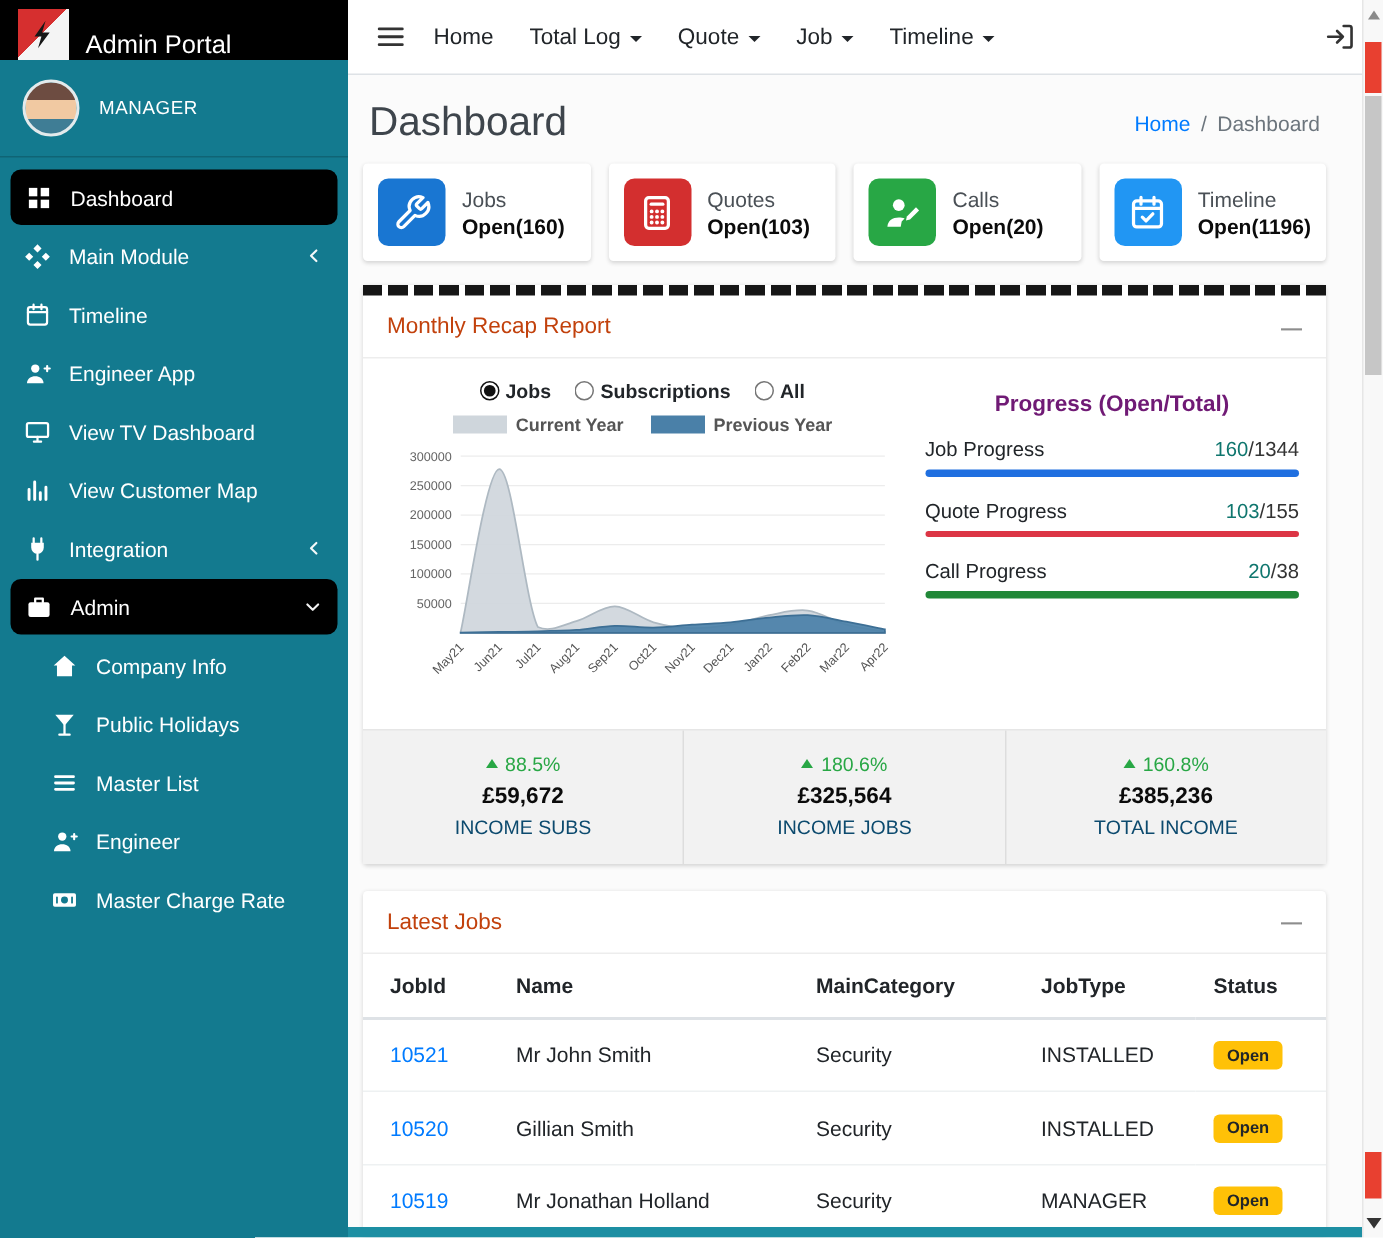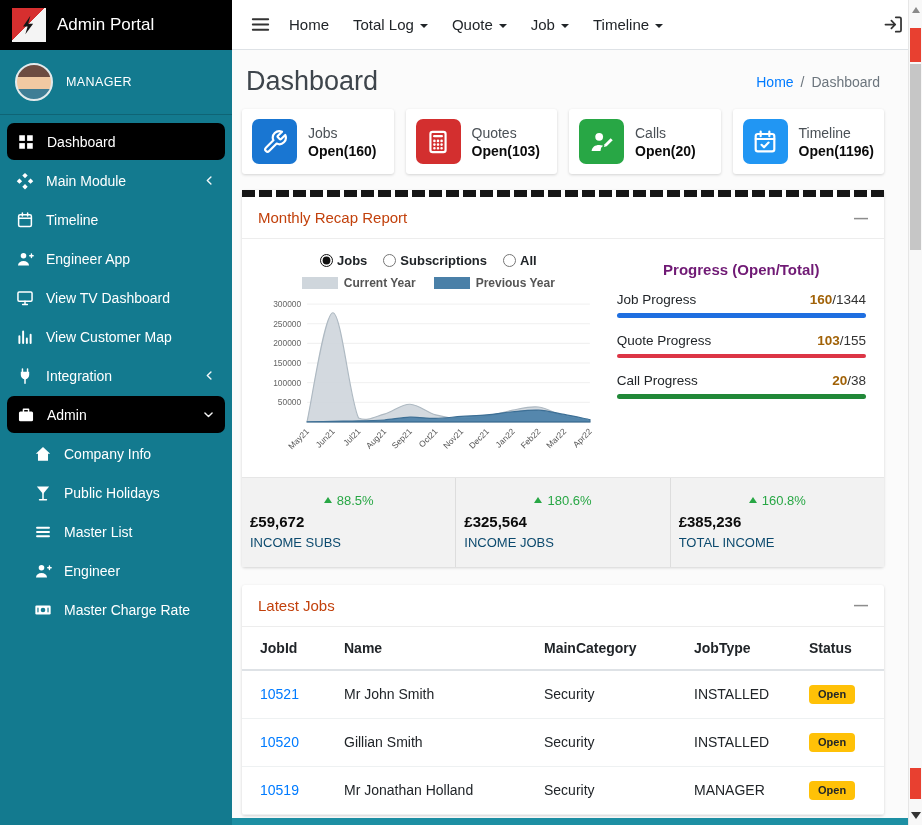--- a/index.html
+++ b/index.html
@@ -2,21 +2,21 @@
 <html><head>
 <meta charset="utf-8">
 <style>
   *{box-sizing:border-box;margin:0;padding:0}
   html,body{width:922px;height:825px;overflow:hidden}
   body{font-family:"Liberation Sans",sans-serif;position:relative;background:#fff;color:#212529}
   .app{display:flex;width:922px;height:825px}
 
   
   .sidebar{width:232px;flex-shrink:0;background:#137a8f;color:#fff;display:flex;flex-direction:column}
-  .logo-bar{height:50px;background:#000;display:flex;align-items:center;gap:11px;padding:0 12px;flex-shrink:0}
+  .logo-bar{height:40px;background:#000;display:flex;align-items:flex-end;gap:11px;padding:0 12px;flex-shrink:0}
   .logo-badge{width:34px;height:34px;background:linear-gradient(135deg,#d62f2f 0 48%,#f4f4f4 48%);display:flex;align-items:center;justify-content:center;flex-shrink:0}
   .logo-badge svg{width:22px;height:22px}
   .brand-title{font-size:17px;color:#fff}
   .user-row{display:flex;align-items:center;gap:13px;padding:13px 15px;border-bottom:1px solid rgba(0,0,0,.18);flex-shrink:0}
   .avatar{width:38px;height:38px;border-radius:50%;border:2px solid #e3eaec;background:linear-gradient(180deg,#6d4c41 0 34%,#f1c9a2 34% 72%,#3f7d95 72%);cursor:pointer}
   .user-role{font-size:12.5px;letter-spacing:.4px;color:#fff}
   .menu{padding:7px 0;flex:1;overflow:hidden}
   .menu-item{display:flex;align-items:center;column-gap:12px;height:39px;padding:0 16px;font-size:14px;color:#fff;cursor:pointer;white-space:nowrap}
   .menu-item.active{background:#000;border-radius:7px;margin:1px 7px;padding:0 10px;height:37px}
   .menu-item.sub{padding-left:34px}
@@ -64,25 +64,25 @@
   .radio-opt input{width:13px;height:13px;accent-color:#111}
   .legend-row{display:flex;gap:18px;align-items:center;margin-bottom:4px}
   .legend-item{display:flex;align-items:center;gap:6px;font-size:12px;font-weight:700;color:#555}
   .legend-swatch{width:36px;height:12px;display:inline-block}
   #chart{width:100%;max-width:392px;height:auto}
 
   .progress-col{flex:1;padding-top:10px;min-width:225px}
   .progress-title{font-weight:700;font-size:15px;text-align:center;margin-bottom:14px;color:#701a75}
   .prog{margin-bottom:15px}
   .prog-row{display:flex;justify-content:space-between;align-items:baseline;font-size:13.5px;margin-bottom:6px;color:#212529}
-  .prog-value b{font-weight:700;color:#a16207}
+  .prog-value b{font-weight:400;color:#0f766e}
   .prog-total{color:#333}
   .prog-bar{height:4.5px;border-radius:3px;width:100%}
 
-  .stats-row{display:flex;background:#f2f2f2;border-top:1px solid #e6e6e6;margin-top:2px}
+  .stats-row{display:flex;background:#f2f2f2;border-top:1px solid #e6e6e6;text-align:center;margin-top:11px}
   .stat-col{flex:1;padding:15px 8px 17px;border-right:1px solid #ddd}
   .stat-col:last-child{border-right:none}
   .stat-pct{color:#28a745;font-size:13px;display:flex;align-items:center;justify-content:center;gap:5px}
   .up-tri{width:0;height:0;border-left:4.5px solid transparent;border-right:4.5px solid transparent;border-bottom:6.5px solid #28a745;display:inline-block}
   .stat-amt{font-weight:700;font-size:15px;margin:5px 0;color:#0b0b0b}
   .stat-cap{font-size:13px;color:#0c4a6e}
 
   
   .jobs-table{width:100%;border-collapse:collapse;font-size:14px}
   .jobs-table th{text-align:left;font-weight:700;padding:13px 12px;border-bottom:2px solid #dee2e6;color:#212529}

